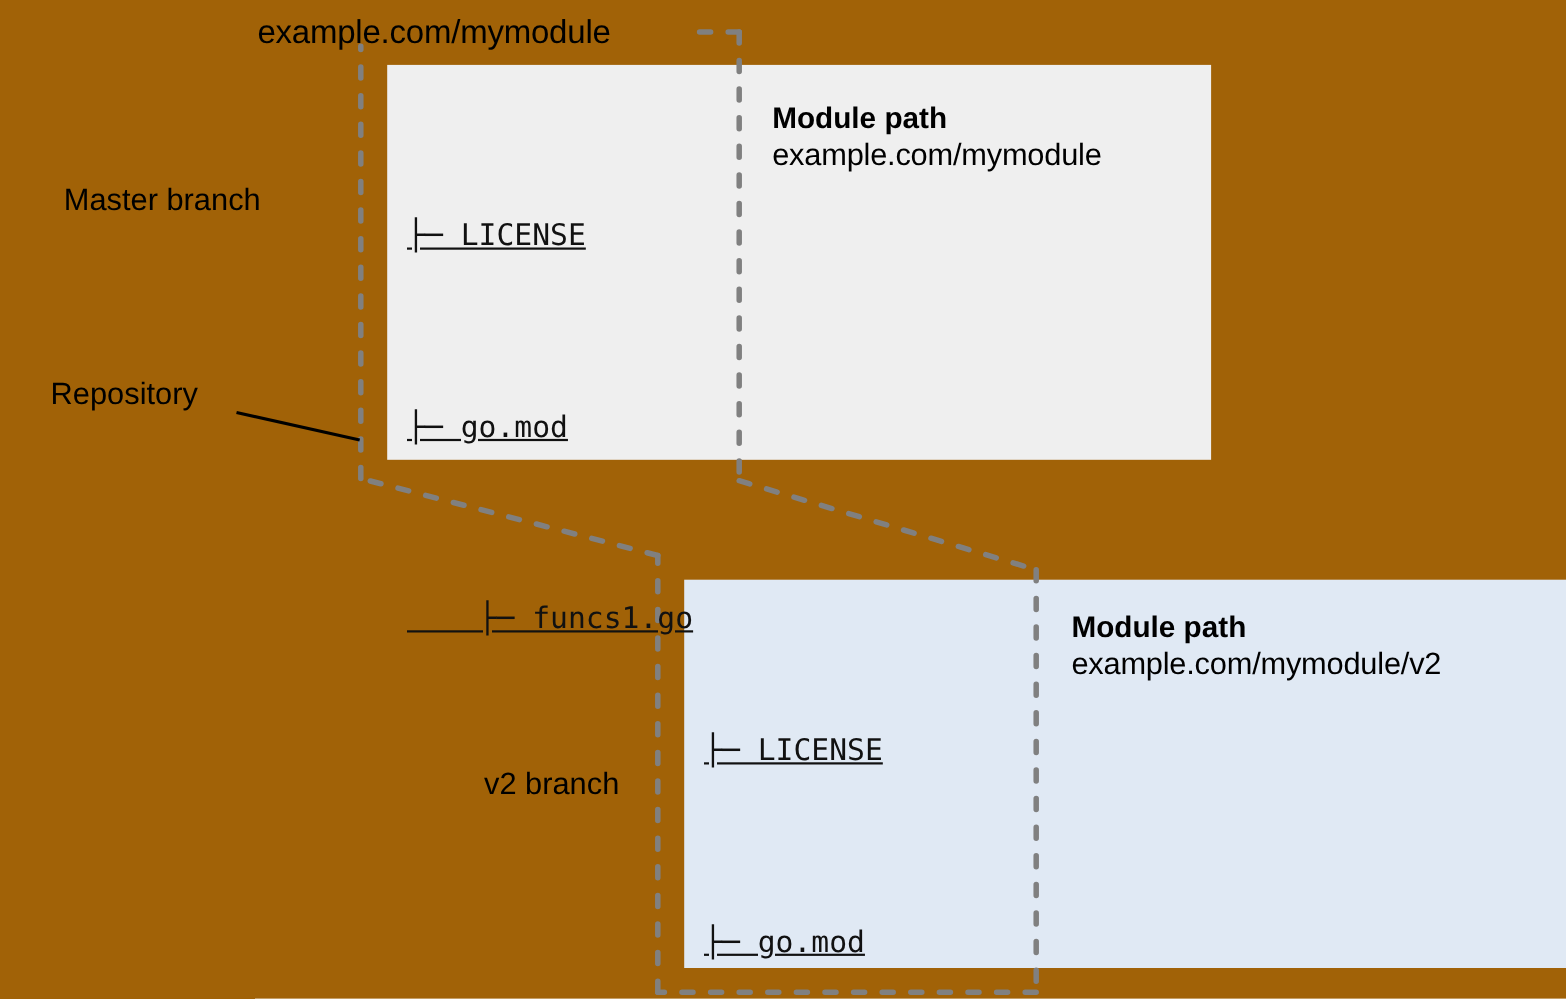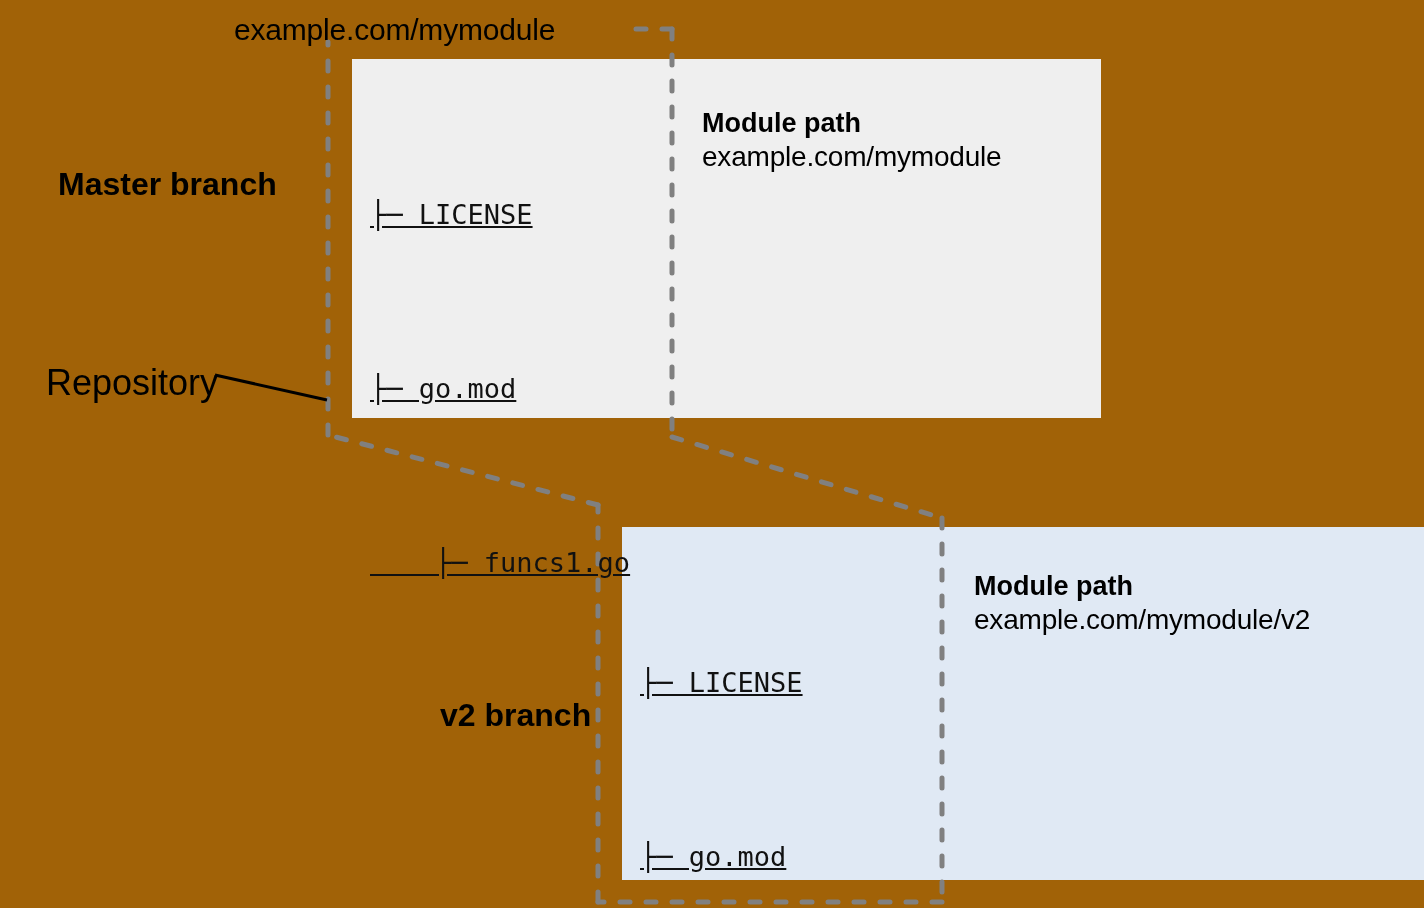--- a/index.html
+++ b/index.html
@@ -52,43 +52,41 @@
     position: absolute;
     left: 234px;
     top: 13px;
     font-size: 30px;
     color: #000000;
     white-space: nowrap;
     letter-spacing: -0.2px;
   }
   .branch-label {
     position: absolute;
-    font-size: 32px;
-    font-weight: bold;
+    font-size: 28px;
+    font-weight: normal;
     color: #000000;
     white-space: nowrap;
   }
   #master-branch-label { left: 58px; top: 166px; }
   #v2-branch-label     { left: 408px; top: 697px; margin-left: 32px; }
 
   .repo-label {
     position: absolute;
     left: 46px;
     top: 342px;
-    font-size: 36px;
+    font-size: 28px;
     color: #000000;
     white-space: nowrap;
-    margin-top: 20px;
   }
 
   .modpath {
     position: absolute;
     color: #000000;
     white-space: nowrap;
-    margin-top: 16px;
   }
   .modpath .mp-title {
     display: block;
     font-size: 27px;
     font-weight: bold;
     line-height: 1.18;
   }
   .modpath .mp-value {
     display: block;
     font-size: 28px;

